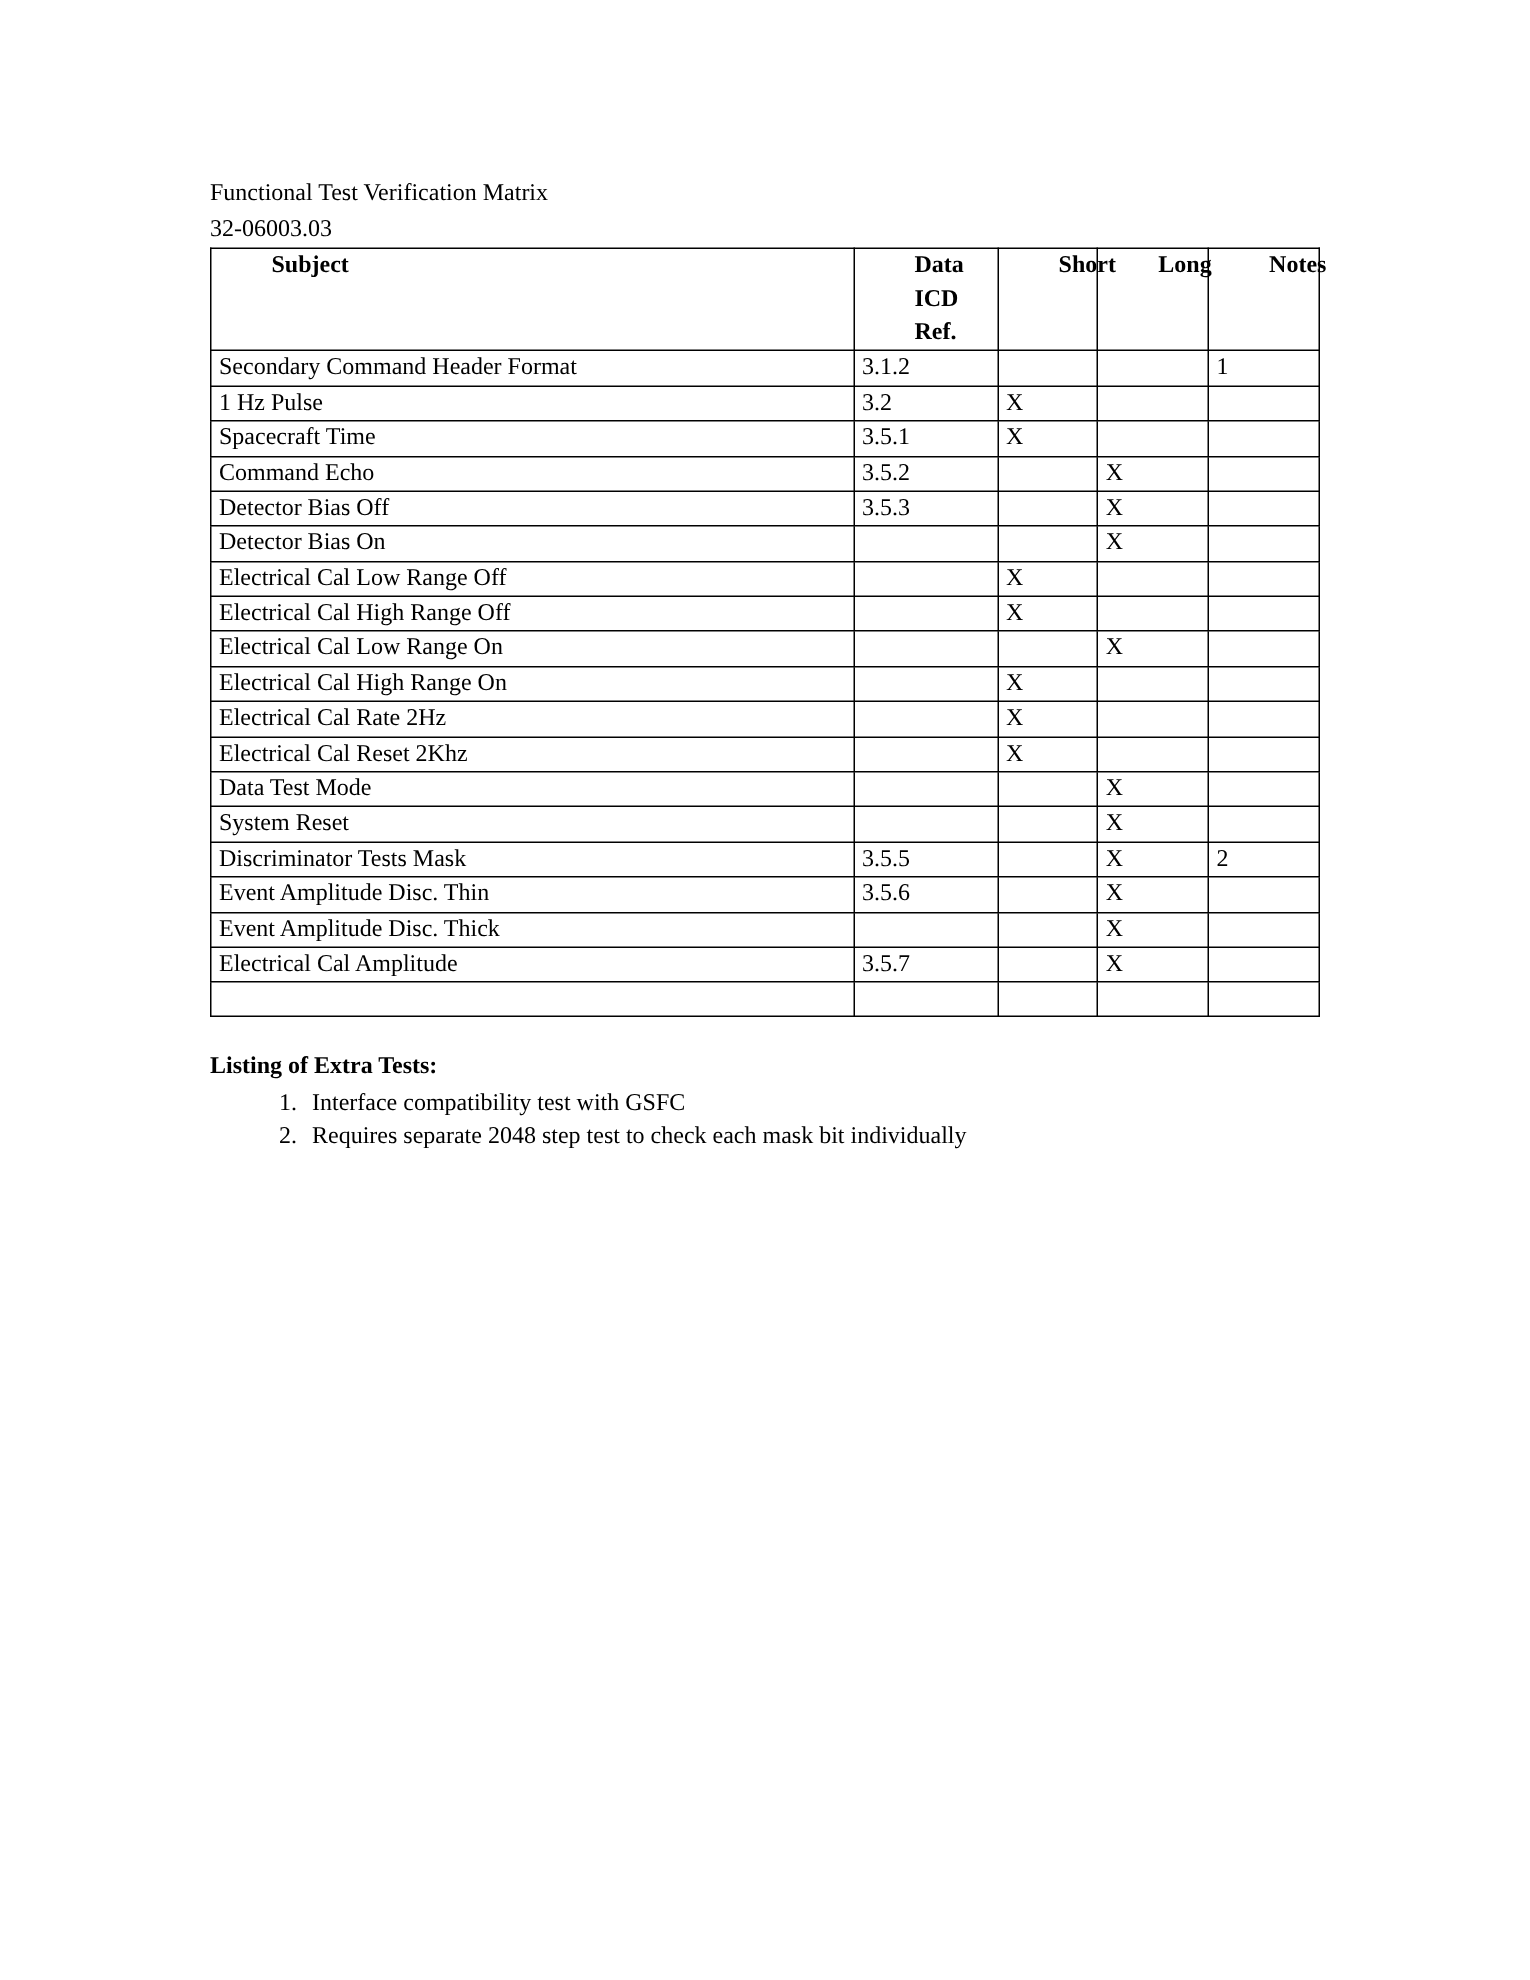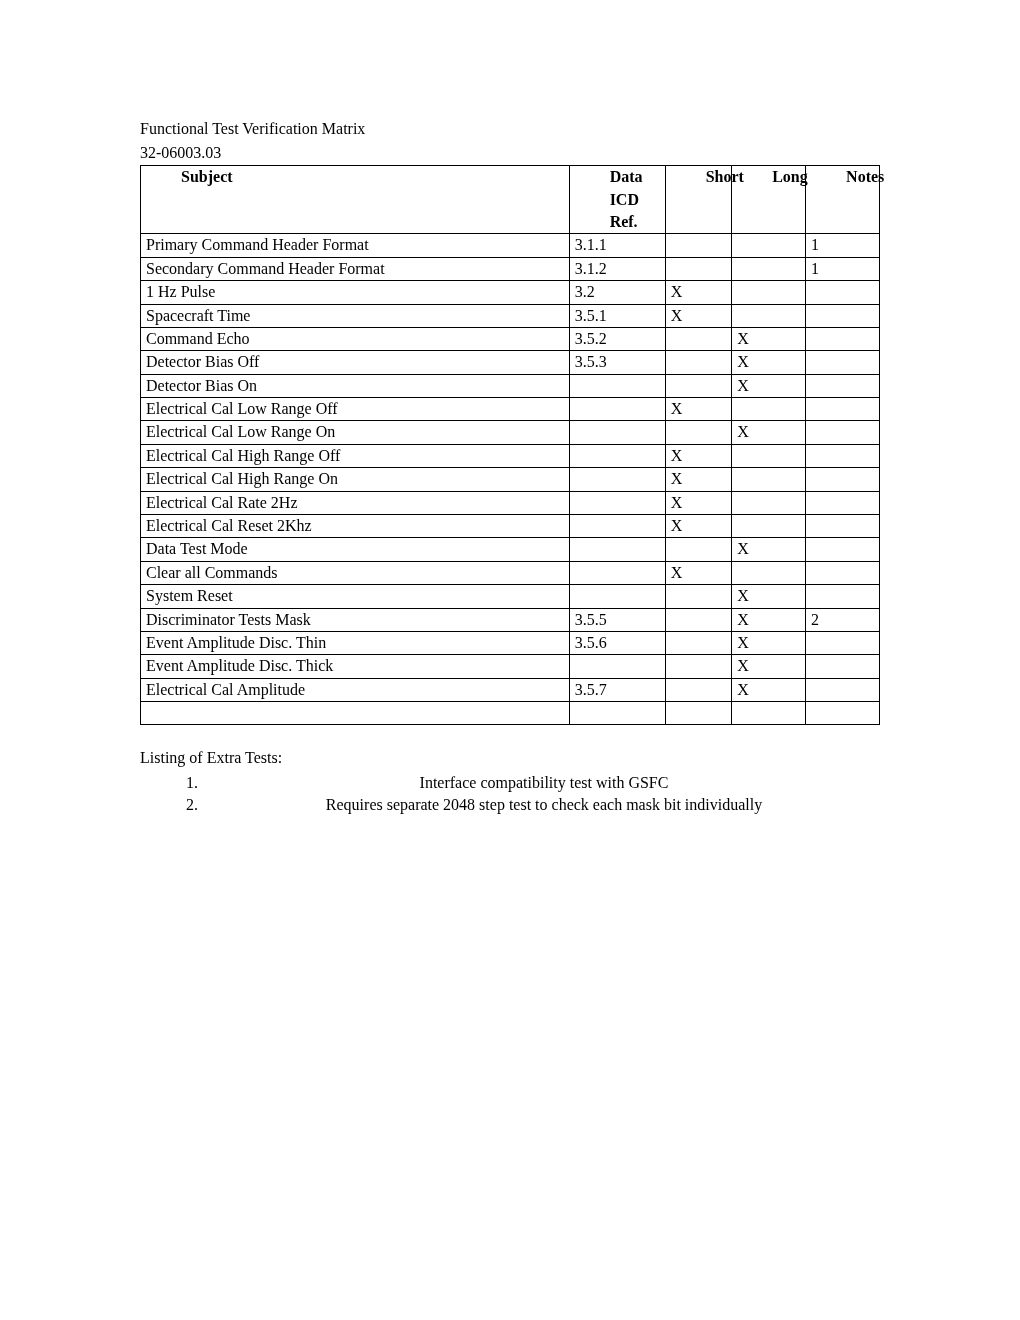--- a/index.html
+++ b/index.html
@@ -46,25 +46,25 @@
     col.short { width: 9%; }
     col.long { width: 10%; }
     col.notes { width: 10%; }
 
     .footer-section {
       margin-top: 22px;
     }
     .footer-section p {
       margin: 0 0 2px 0;
       line-height: 1.4;
+      font-weight: bold;
     }
     ol.extra-tests {
       margin: 0;
       padding-left: 62px;
-      text-align: center;
     }
     ol.extra-tests li {
       padding-left: 6px;
       line-height: 1.4;
     }
   </style>
 </head>
 <body>
 
 <div class="page">
@@ -86,27 +86,20 @@
       <tr>
         <th>Subject</th>
         <th>Data ICD Ref.</th>
         <th>Short</th>
         <th>Long</th>
         <th>Notes</th>
       </tr>
     </thead>
     <tbody id="matrix-body">
         <tr>
-          <td>Primary Command Header Format</td>
-          <td>3.1.1</td>
-          <td></td>
-          <td></td>
-          <td>1</td>
-        </tr>
-        <tr>
           <td>Secondary Command Header Format</td>
           <td>3.1.2</td>
           <td></td>
           <td></td>
           <td>1</td>
         </tr>
         <tr>
           <td>1 Hz Pulse</td>
           <td>3.2</td>
           <td>X</td>
@@ -142,34 +135,34 @@
           <td></td>
         </tr>
         <tr>
           <td>Electrical Cal Low Range Off</td>
           <td></td>
           <td>X</td>
           <td></td>
           <td></td>
         </tr>
         <tr>
+          <td>Electrical Cal High Range Off</td>
+          <td></td>
+          <td>X</td>
+          <td></td>
+          <td></td>
+        </tr>
+        <tr>
           <td>Electrical Cal Low Range On</td>
           <td></td>
           <td></td>
           <td>X</td>
           <td></td>
         </tr>
         <tr>
-          <td>Electrical Cal High Range Off</td>
-          <td></td>
-          <td>X</td>
-          <td></td>
-          <td></td>
-        </tr>
-        <tr>
           <td>Electrical Cal High Range On</td>
           <td></td>
           <td>X</td>
           <td></td>
           <td></td>
         </tr>
         <tr>
           <td>Electrical Cal Rate 2Hz</td>
           <td></td>
           <td>X</td>
@@ -181,27 +174,20 @@
           <td></td>
           <td>X</td>
           <td></td>
           <td></td>
         </tr>
         <tr>
           <td>Data Test Mode</td>
           <td></td>
           <td></td>
           <td>X</td>
-          <td></td>
-        </tr>
-        <tr>
-          <td>Clear all Commands</td>
-          <td></td>
-          <td>X</td>
-          <td></td>
           <td></td>
         </tr>
         <tr>
           <td>System Reset</td>
           <td></td>
           <td></td>
           <td>X</td>
           <td></td>
         </tr>
         <tr>

